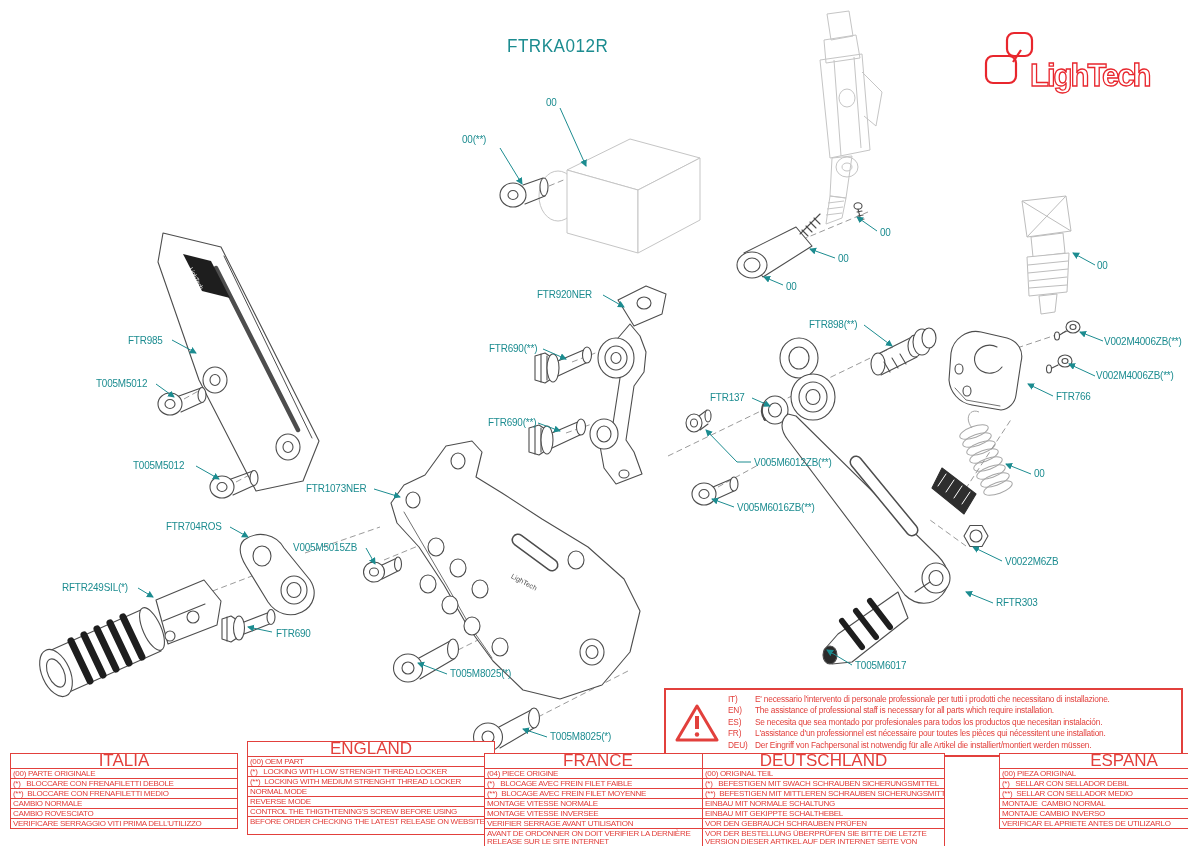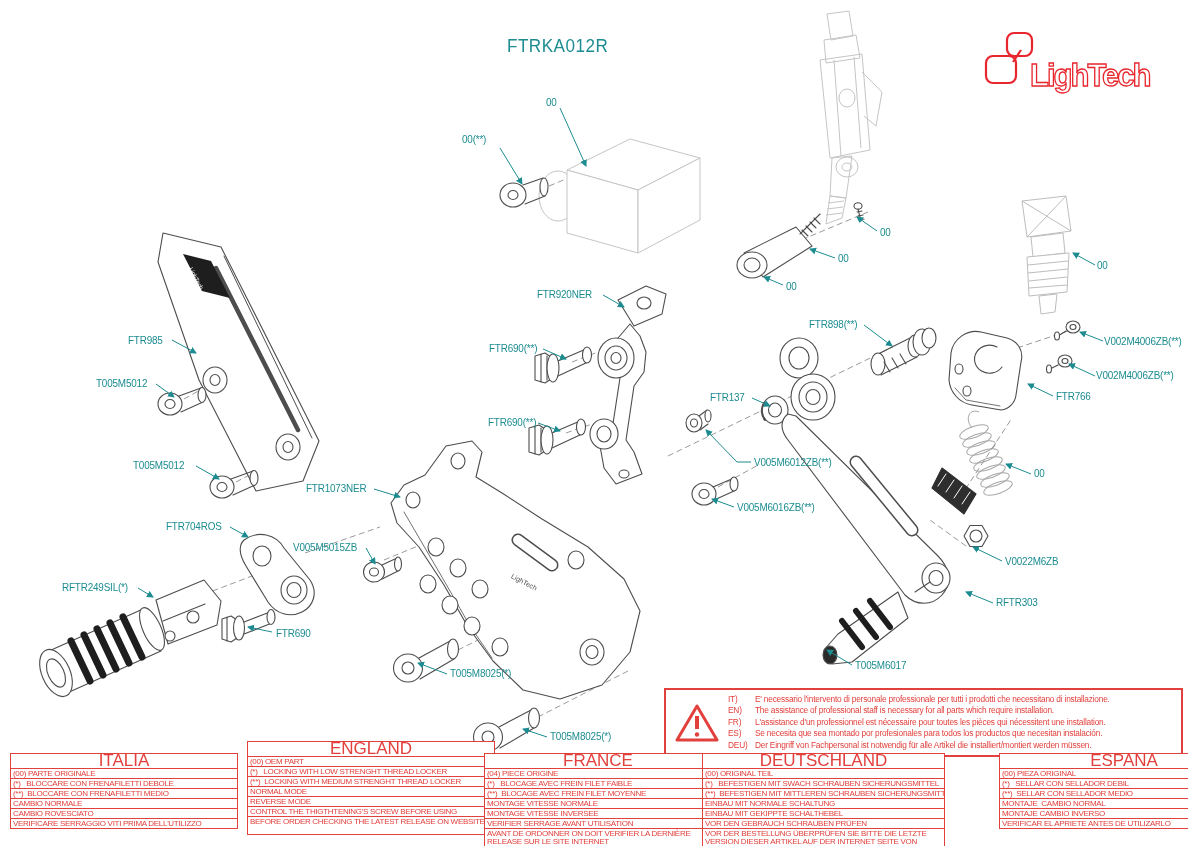--- a/index.html
+++ b/index.html
@@ -422,26 +422,26 @@
   <div class="warn-lines" id="warn-lines">
       <div class="warn-line">
         <span class="warn-lang">IT)</span>
         <span>E' necessario l'intervento di personale professionale per tutti i prodotti che necessitano di installazione.</span>
       </div>
       <div class="warn-line">
         <span class="warn-lang">EN)</span>
         <span>The assistance of professional staff is necessary for all parts which require installation.</span>
       </div>
       <div class="warn-line">
+        <span class="warn-lang">ES)</span>
+        <span>Se necesita que sea montado por profesionales para todos los productos que necesitan instalación.</span>
+      </div>
+      <div class="warn-line">
         <span class="warn-lang">FR)</span>
         <span>L'assistance d'un professionnel est nécessaire pour toutes les pièces qui nécessitent une installation.</span>
-      </div>
-      <div class="warn-line">
-        <span class="warn-lang">ES)</span>
-        <span>Se necesita que sea montado por profesionales para todos los productos que necesitan instalación.</span>
       </div>
       <div class="warn-line">
         <span class="warn-lang">DEU)</span>
         <span>Der Eingriff von Fachpersonal ist notwendig  für alle Artikel die installiert/montiert werden müssen.</span>
       </div>
     </div>
 </div>
 
 <div id="tables-layer">
     <div class="lang-table" style="left: 10px; top: 753px; width: 228px;">

